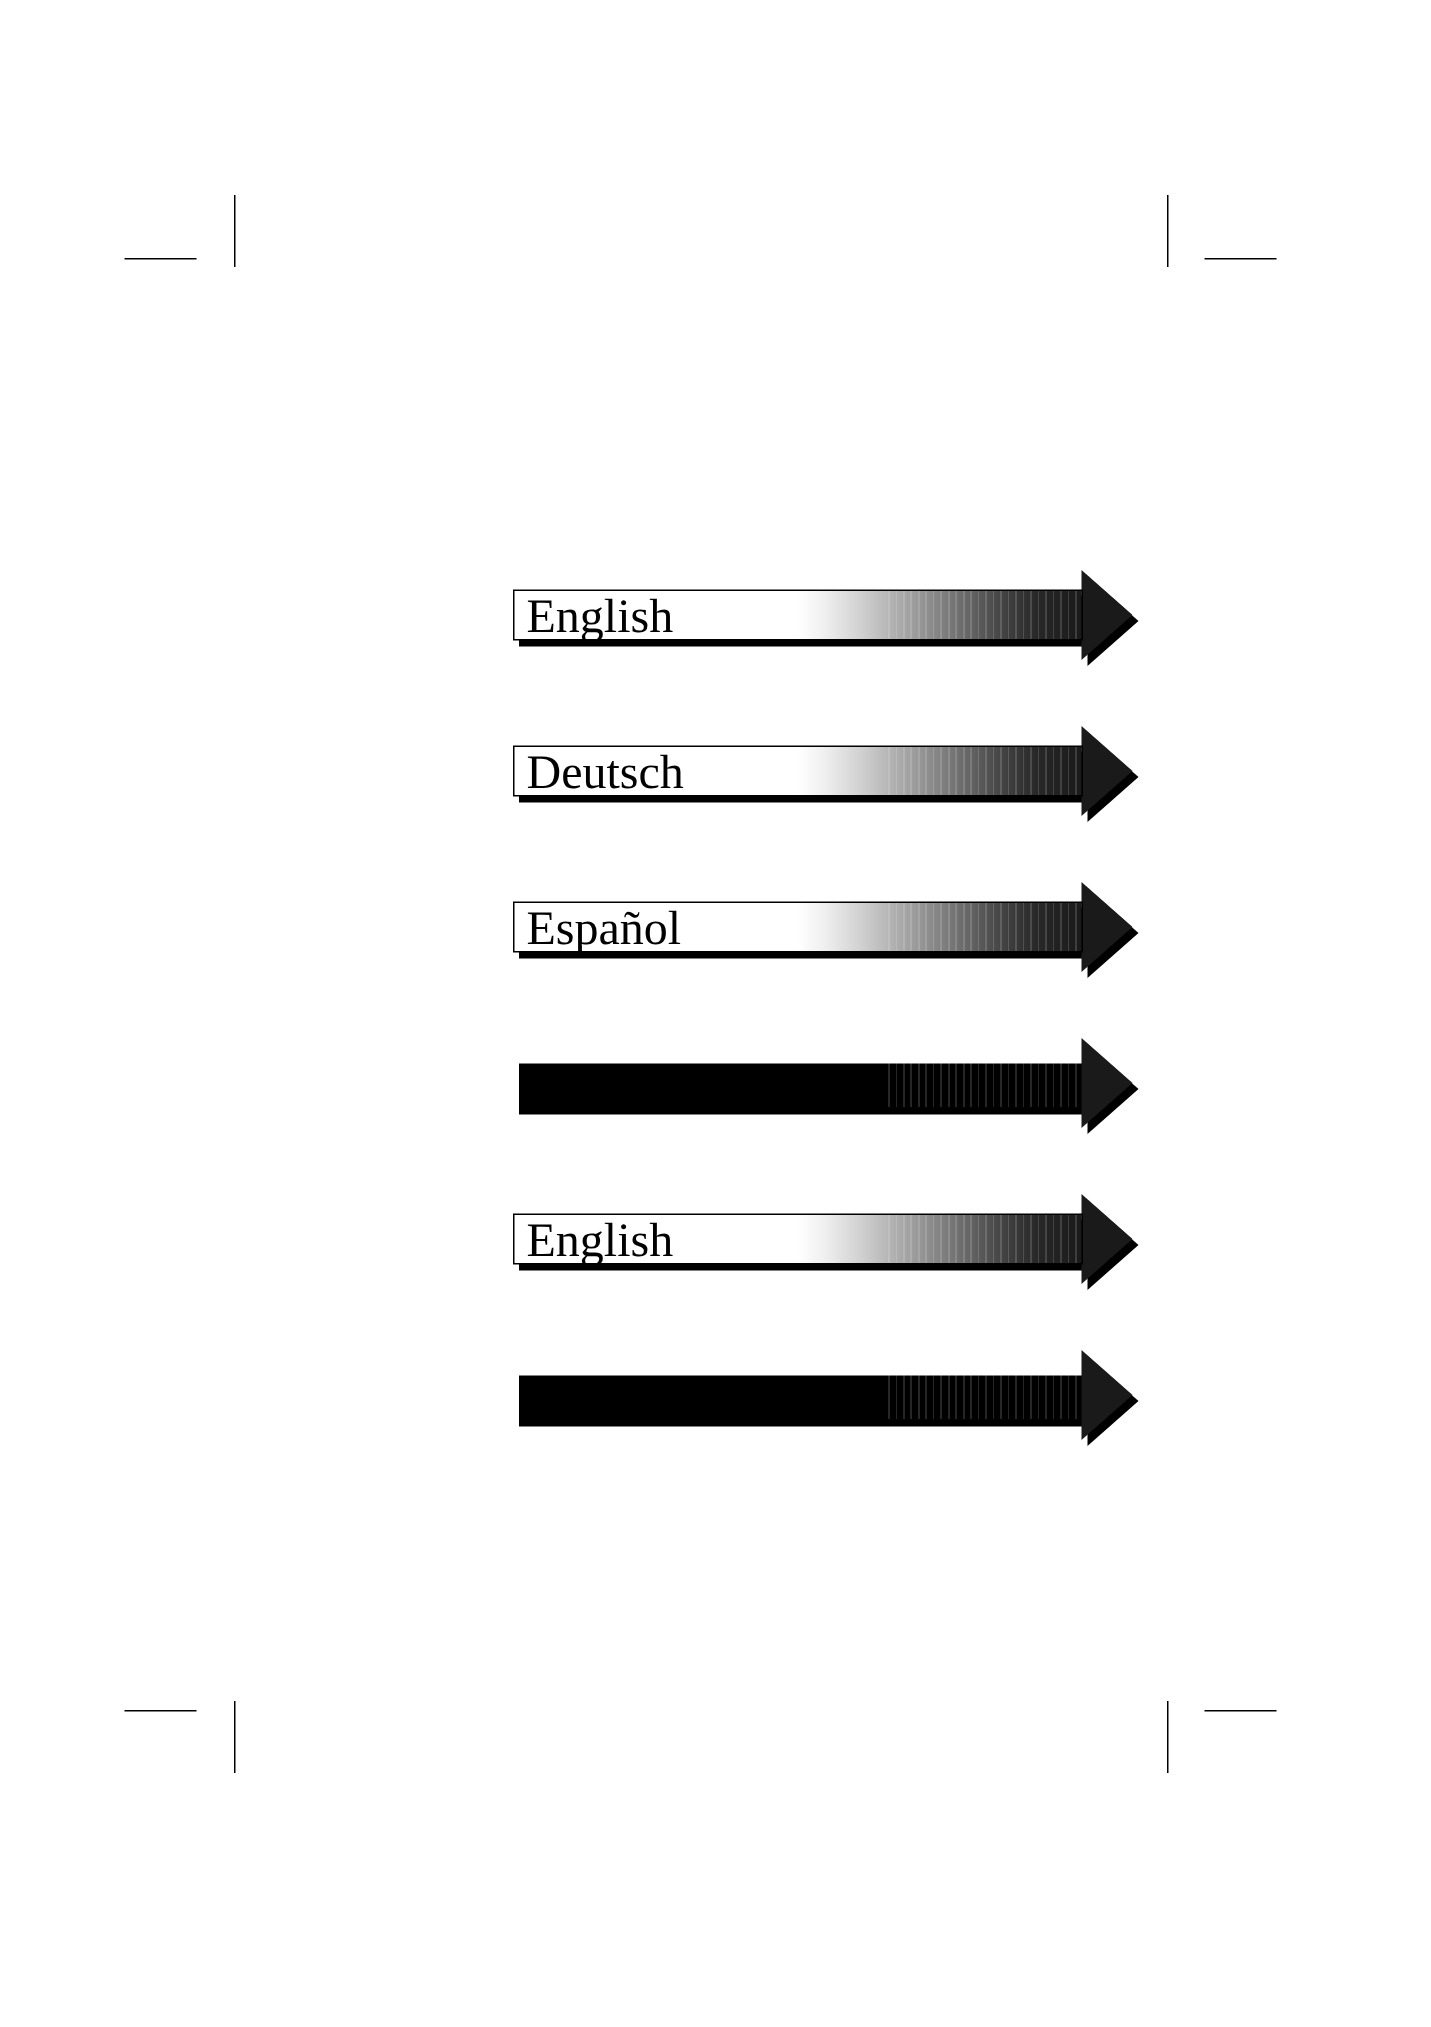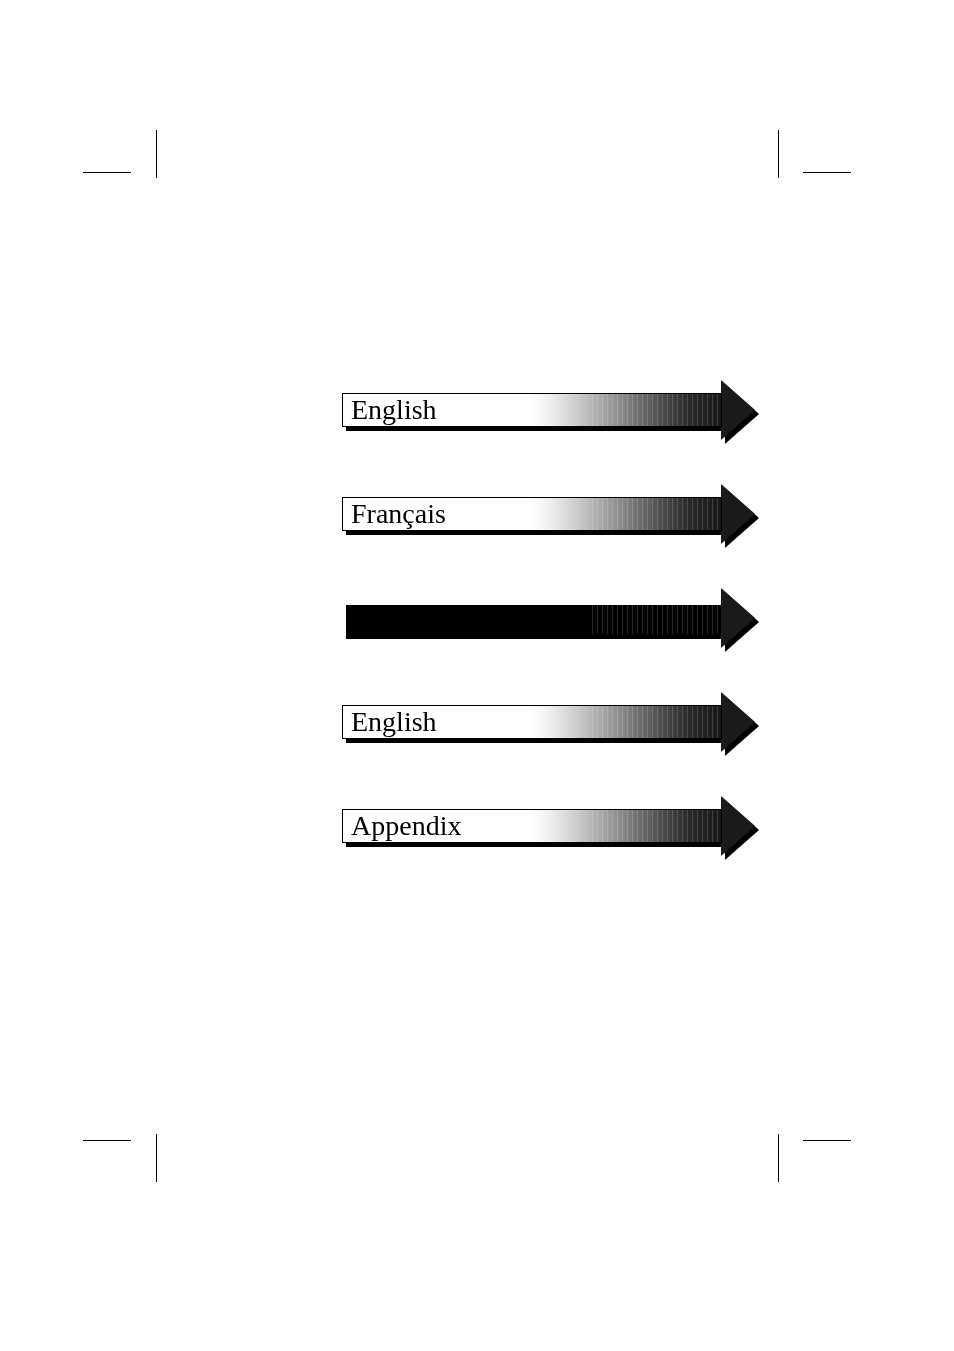--- a/index.html
+++ b/index.html
@@ -94,21 +94,21 @@
       background: repeating-linear-gradient(
         to right,
         rgba(255,255,255,0.15) 0px,
         rgba(255,255,255,0.15) 1px,
         transparent 1px,
         transparent 5px
       );
       pointer-events: none;
     }
     .arrow-label {
-      font-size: 28px;
+      font-size: 32px;
       color: #000;
       font-family: Georgia, 'Times New Roman', serif;
       position: relative;
       z-index: 2;
     }
   </style>
 </head>
 <body>
 
 <div class="page">
@@ -127,27 +127,36 @@
     <div class="arrow-item">
       <div class="arrow-shaft-shadow"></div>
       <div class="arrow-head-shadow"></div>
       <div class="arrow-head"></div>
       <div class="arrow-shaft">
         <span class="arrow-label">English</span>
       </div>
       <div class="arrow-stripes"></div>
     </div>
 
+    <div class="arrow-item">
+      <div class="arrow-shaft-shadow"></div>
+      <div class="arrow-head-shadow"></div>
+      <div class="arrow-head"></div>
+      <div class="arrow-shaft">
+        <span class="arrow-label">Deutsch</span>
+      </div>
+      <div class="arrow-stripes"></div>
+    </div>
 
     <div class="arrow-item">
       <div class="arrow-shaft-shadow"></div>
       <div class="arrow-head-shadow"></div>
       <div class="arrow-head"></div>
       <div class="arrow-shaft">
-        <span class="arrow-label">Français</span>
+        <span class="arrow-label">Español</span>
       </div>
       <div class="arrow-stripes"></div>
     </div>
 
     <div class="arrow-item">
       <div class="arrow-shaft-shadow"></div>
       <div class="arrow-head-shadow"></div>
       <div class="arrow-head"></div>
       <div class="arrow-stripes"></div>
     </div>
@@ -159,20 +168,17 @@
       <div class="arrow-shaft">
         <span class="arrow-label">English</span>
       </div>
       <div class="arrow-stripes"></div>
     </div>
 
     <div class="arrow-item">
       <div class="arrow-shaft-shadow"></div>
       <div class="arrow-head-shadow"></div>
       <div class="arrow-head"></div>
-      <div class="arrow-shaft">
-        <span class="arrow-label">Appendix</span>
-      </div>
       <div class="arrow-stripes"></div>
     </div>
 
   </div>
 </div>
 
 </body></html>

